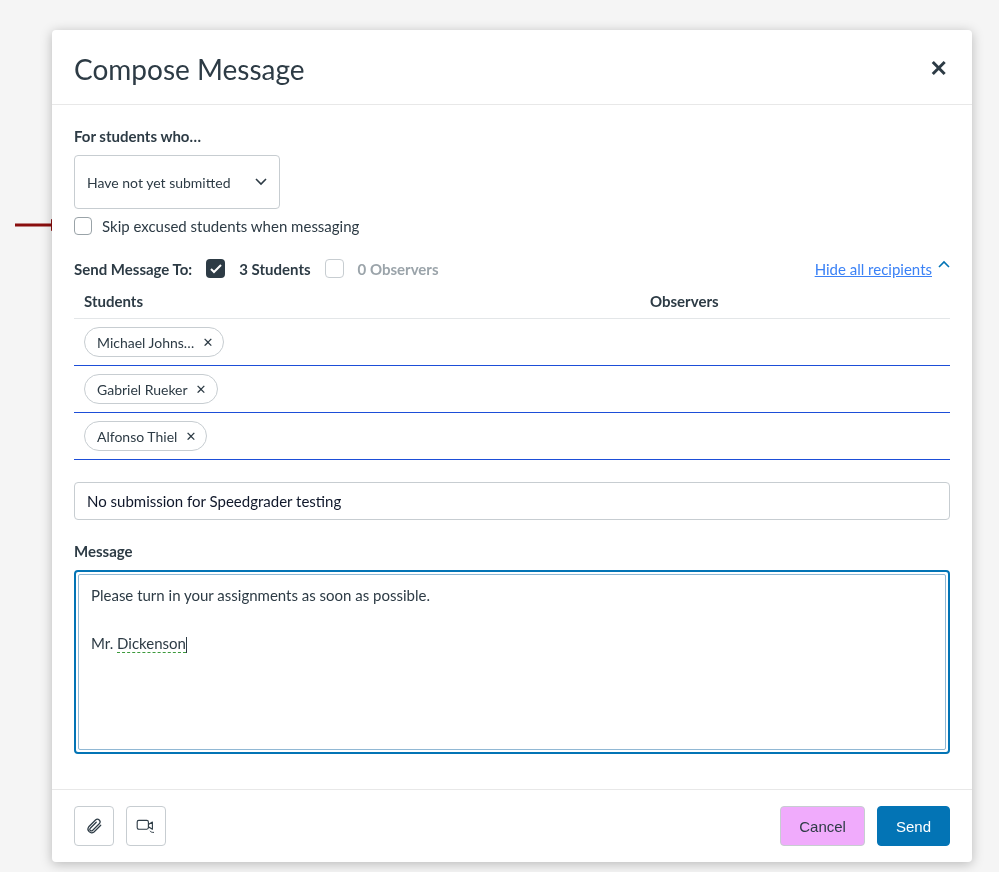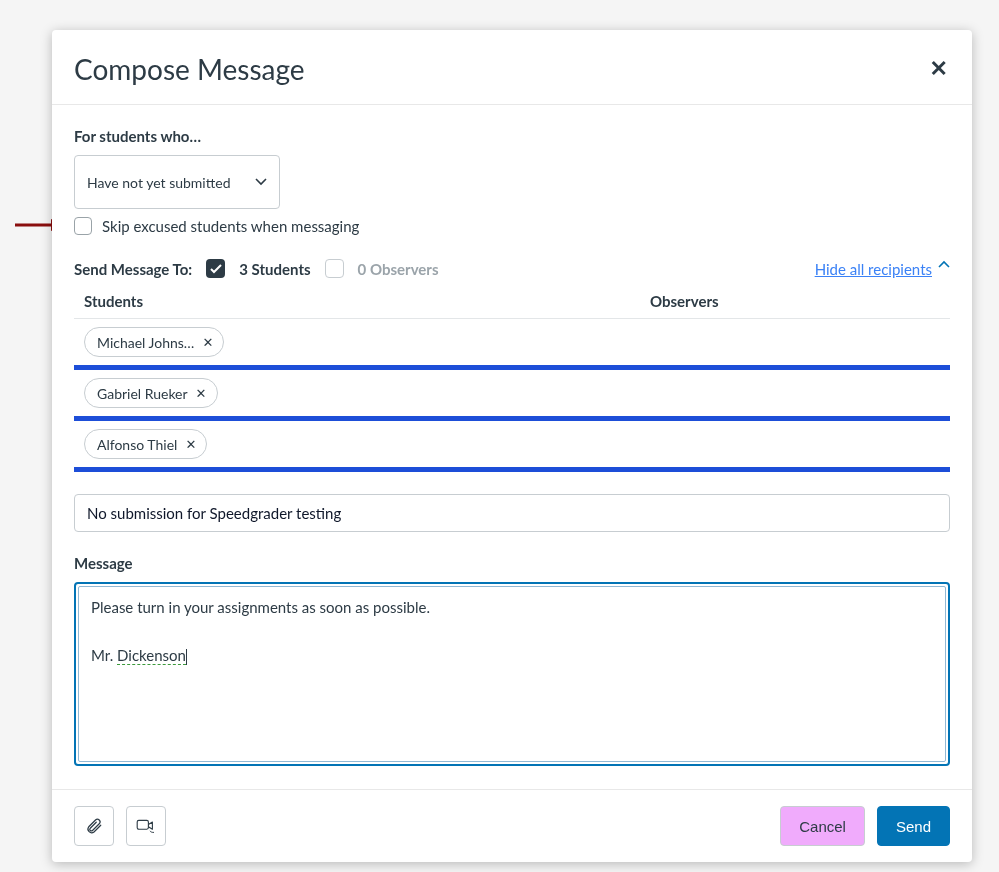--- a/index.html
+++ b/index.html
@@ -153,21 +153,21 @@
     margin-top: 10px;
     padding: 4px 0 8px 10px;
     font-weight: 700;
     font-size: 15px;
     border-bottom: 1px solid #e3e6e8;
   }
   .recipients-header .col-s { flex: 1; }
   .recipients-header .col-o { width: 300px; }
   .rec-row {
     padding: 8px 0 8px 10px;
-    border-bottom: 5px solid #1d4ed8;
+    border-bottom: 1px solid #1d4ed8;
   }
   .pill {
     display: inline-flex;
     align-items: center;
     gap: 8px;
     border: 1px solid #c7cdd1;
     border-radius: 18px;
     height: 30px;
     padding: 0 10px 0 12px;
     font-size: 14px;

